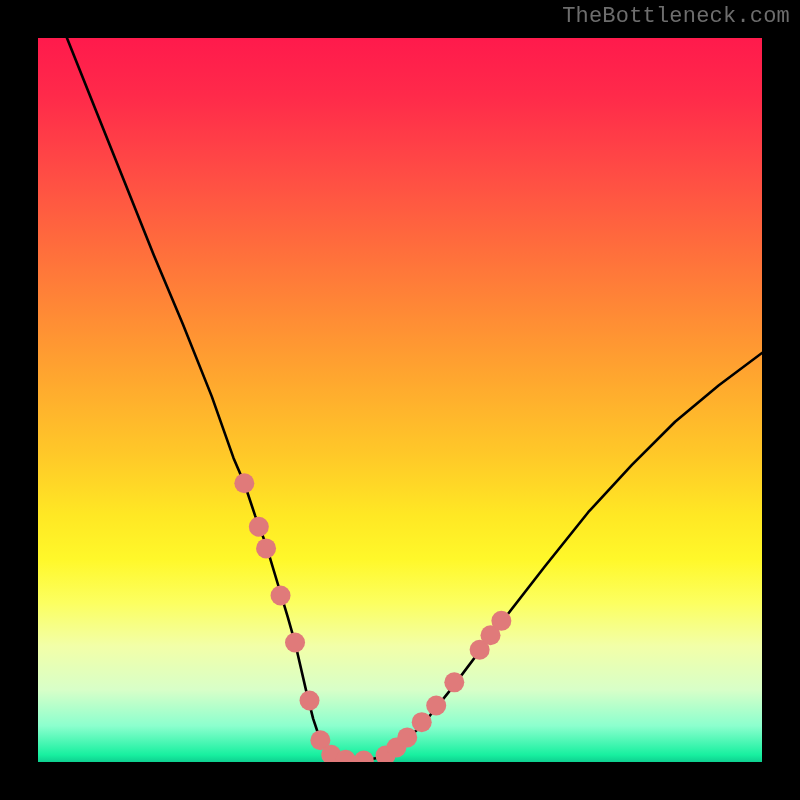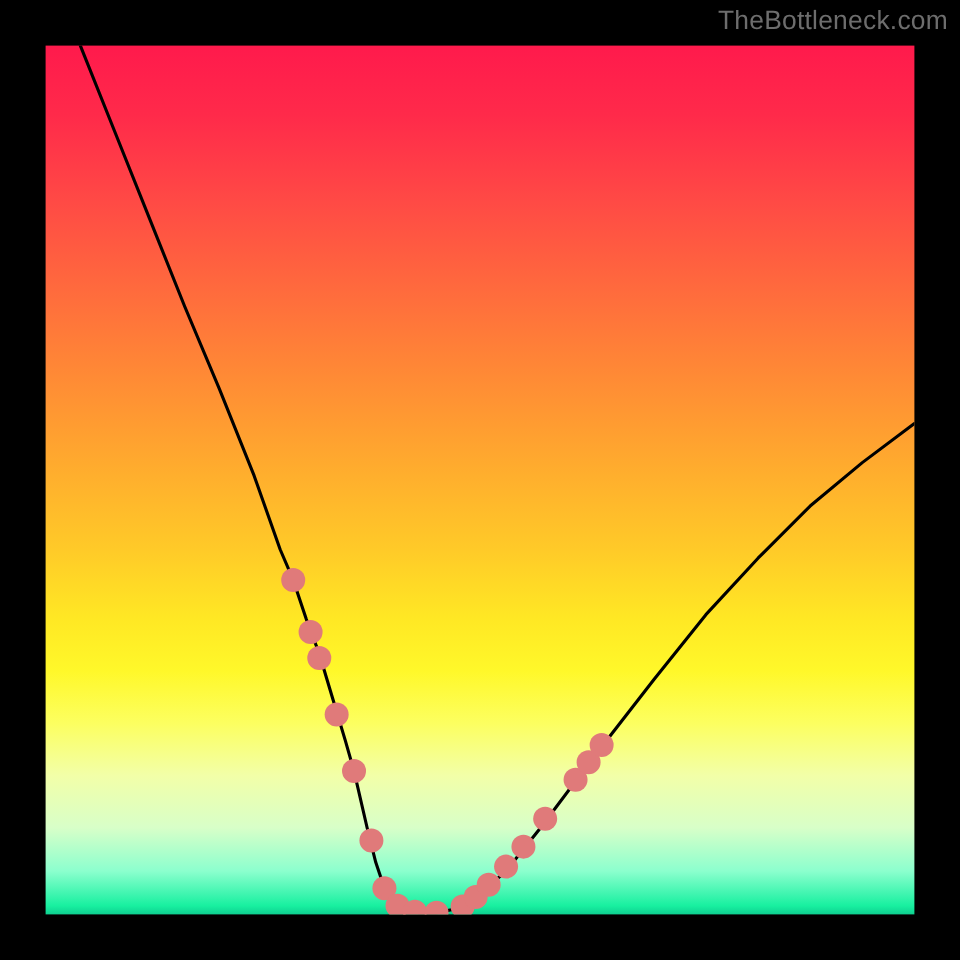--- a/index.html
+++ b/index.html
@@ -36,21 +36,21 @@
       #d8ffc8 90%,
       #8cffce 95%,
       #18f0a0 99%,
       #0ed090 100%
     );
   }
   .watermark {
     position: absolute;
     top: 4px;
     right: 10px;
-    font-family: Liberation Sans, sans-serif;
+    font-family: Liberation Mono, monospace;
     font-size: 22px;
     letter-spacing: 0.2px;
     color: #6d6d6d;
     font-weight: 500;
     user-select: none;
   }
   svg.curve {
     position: absolute;
     left: 0;
     top: 0;

